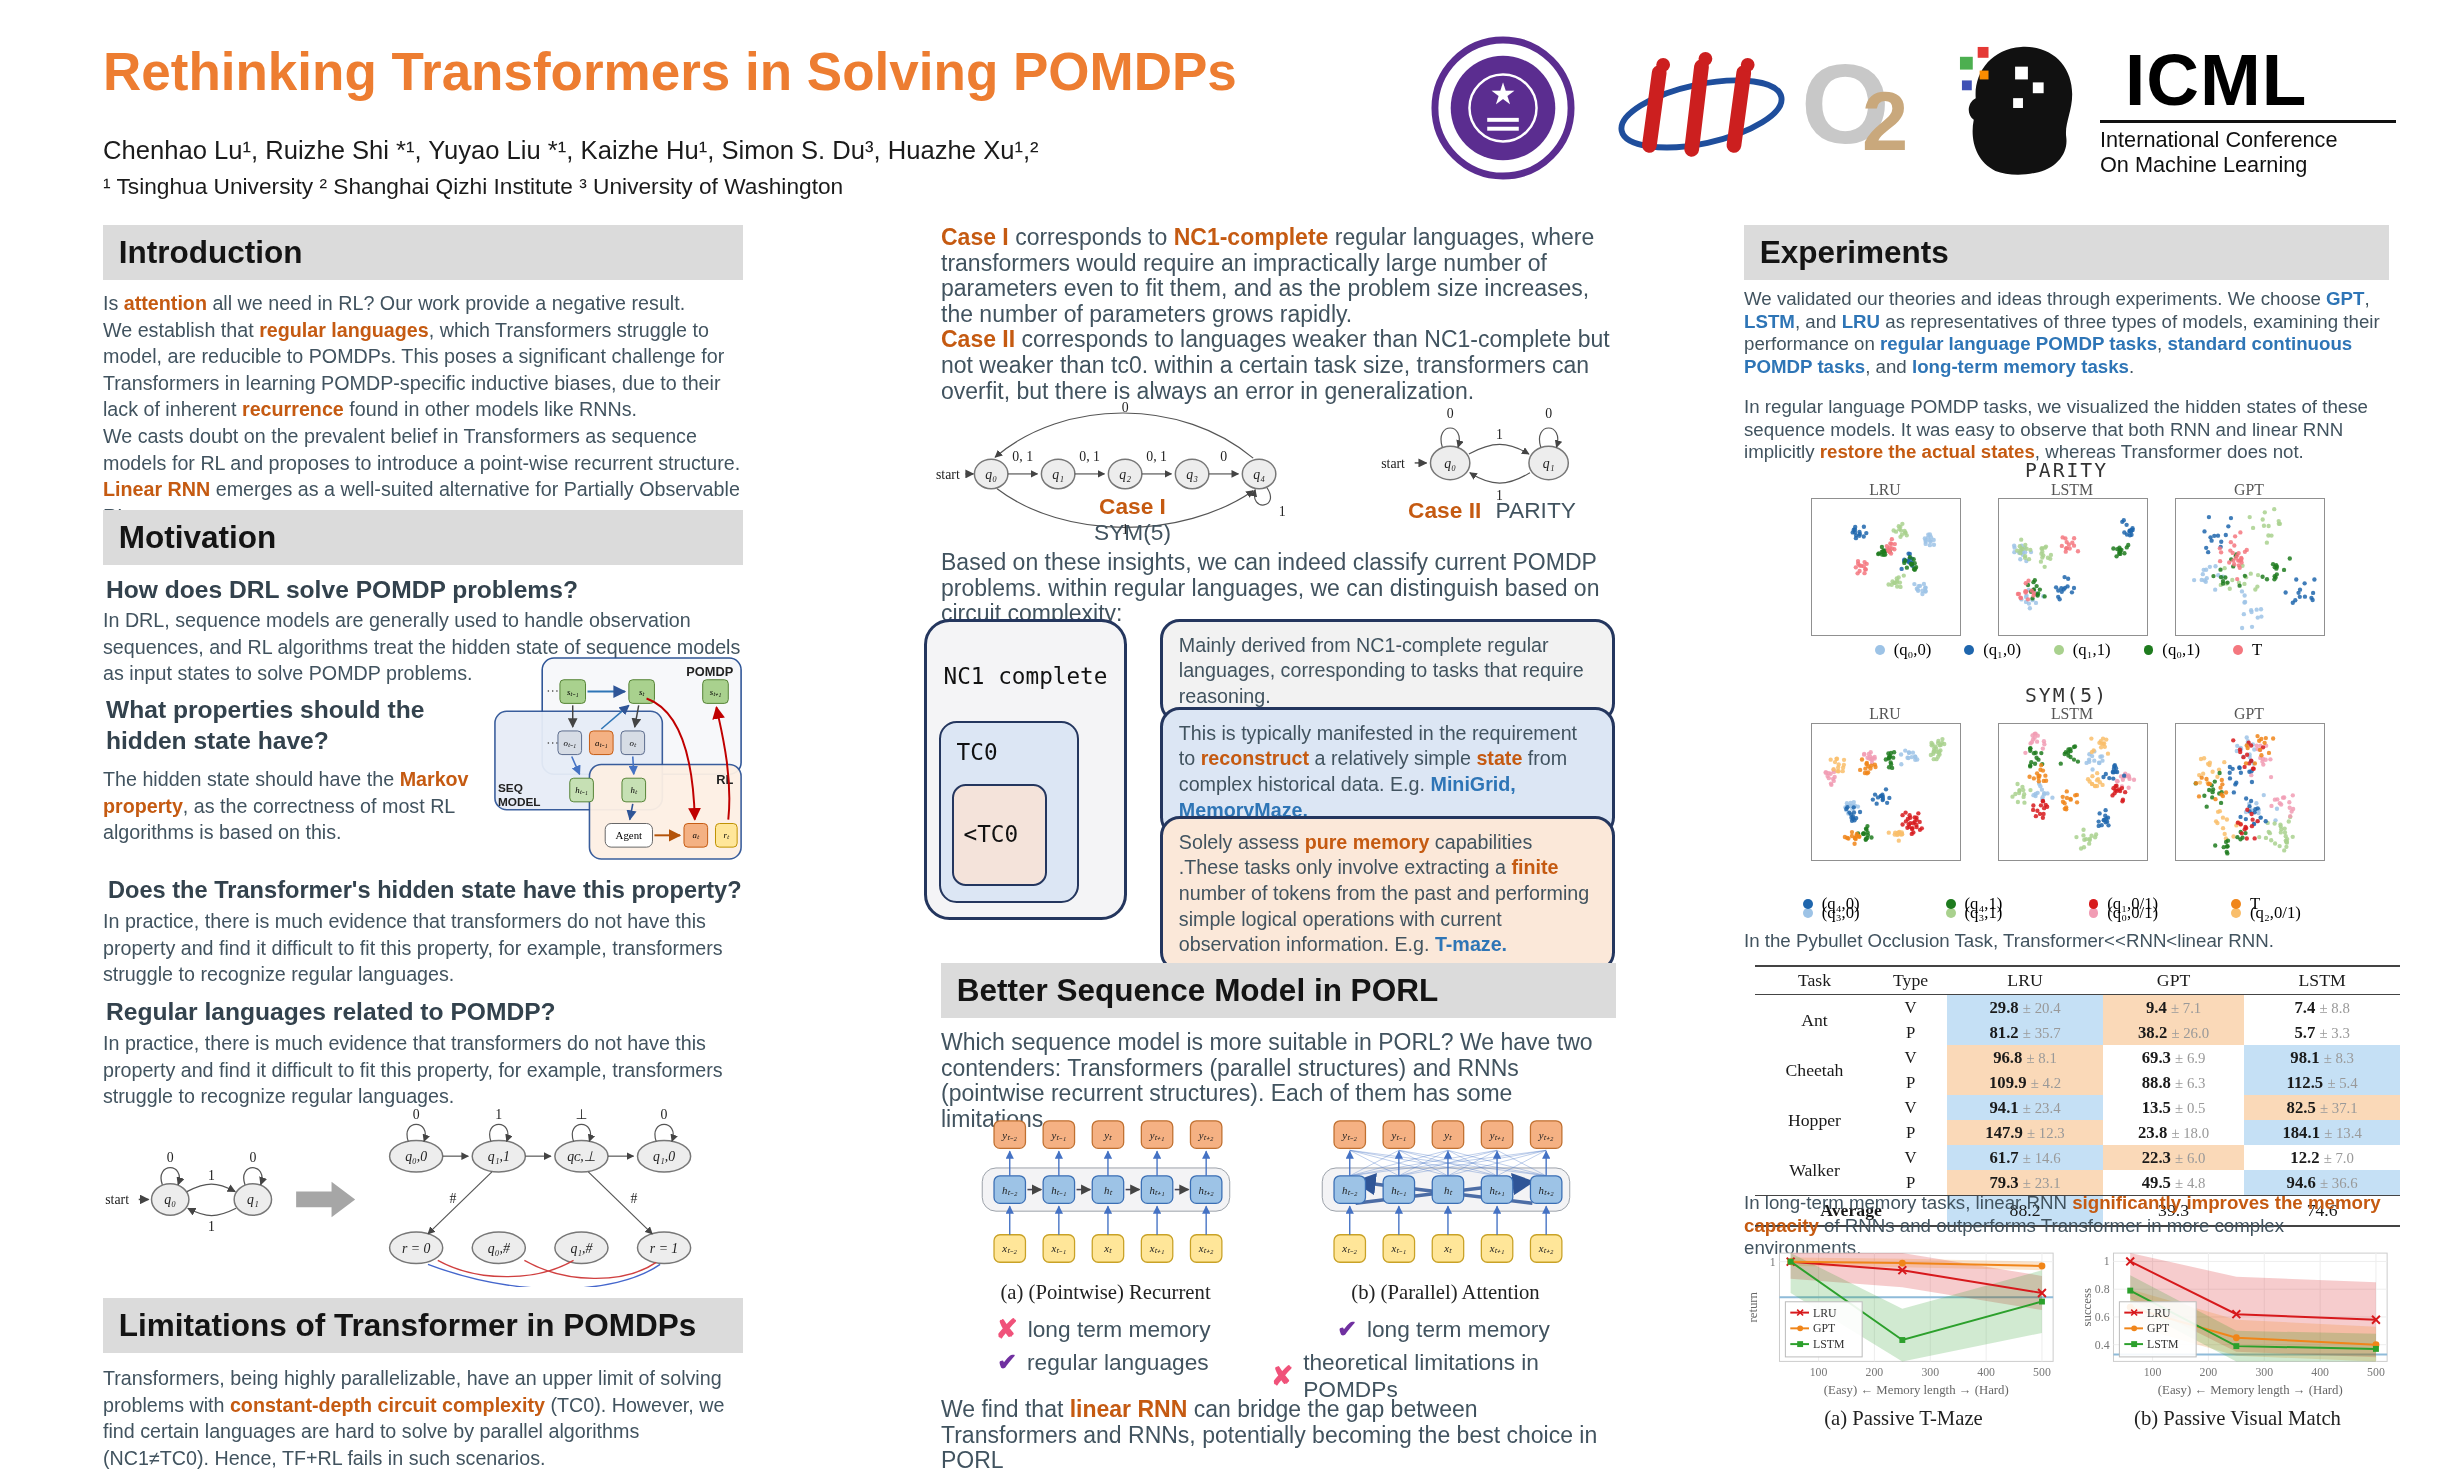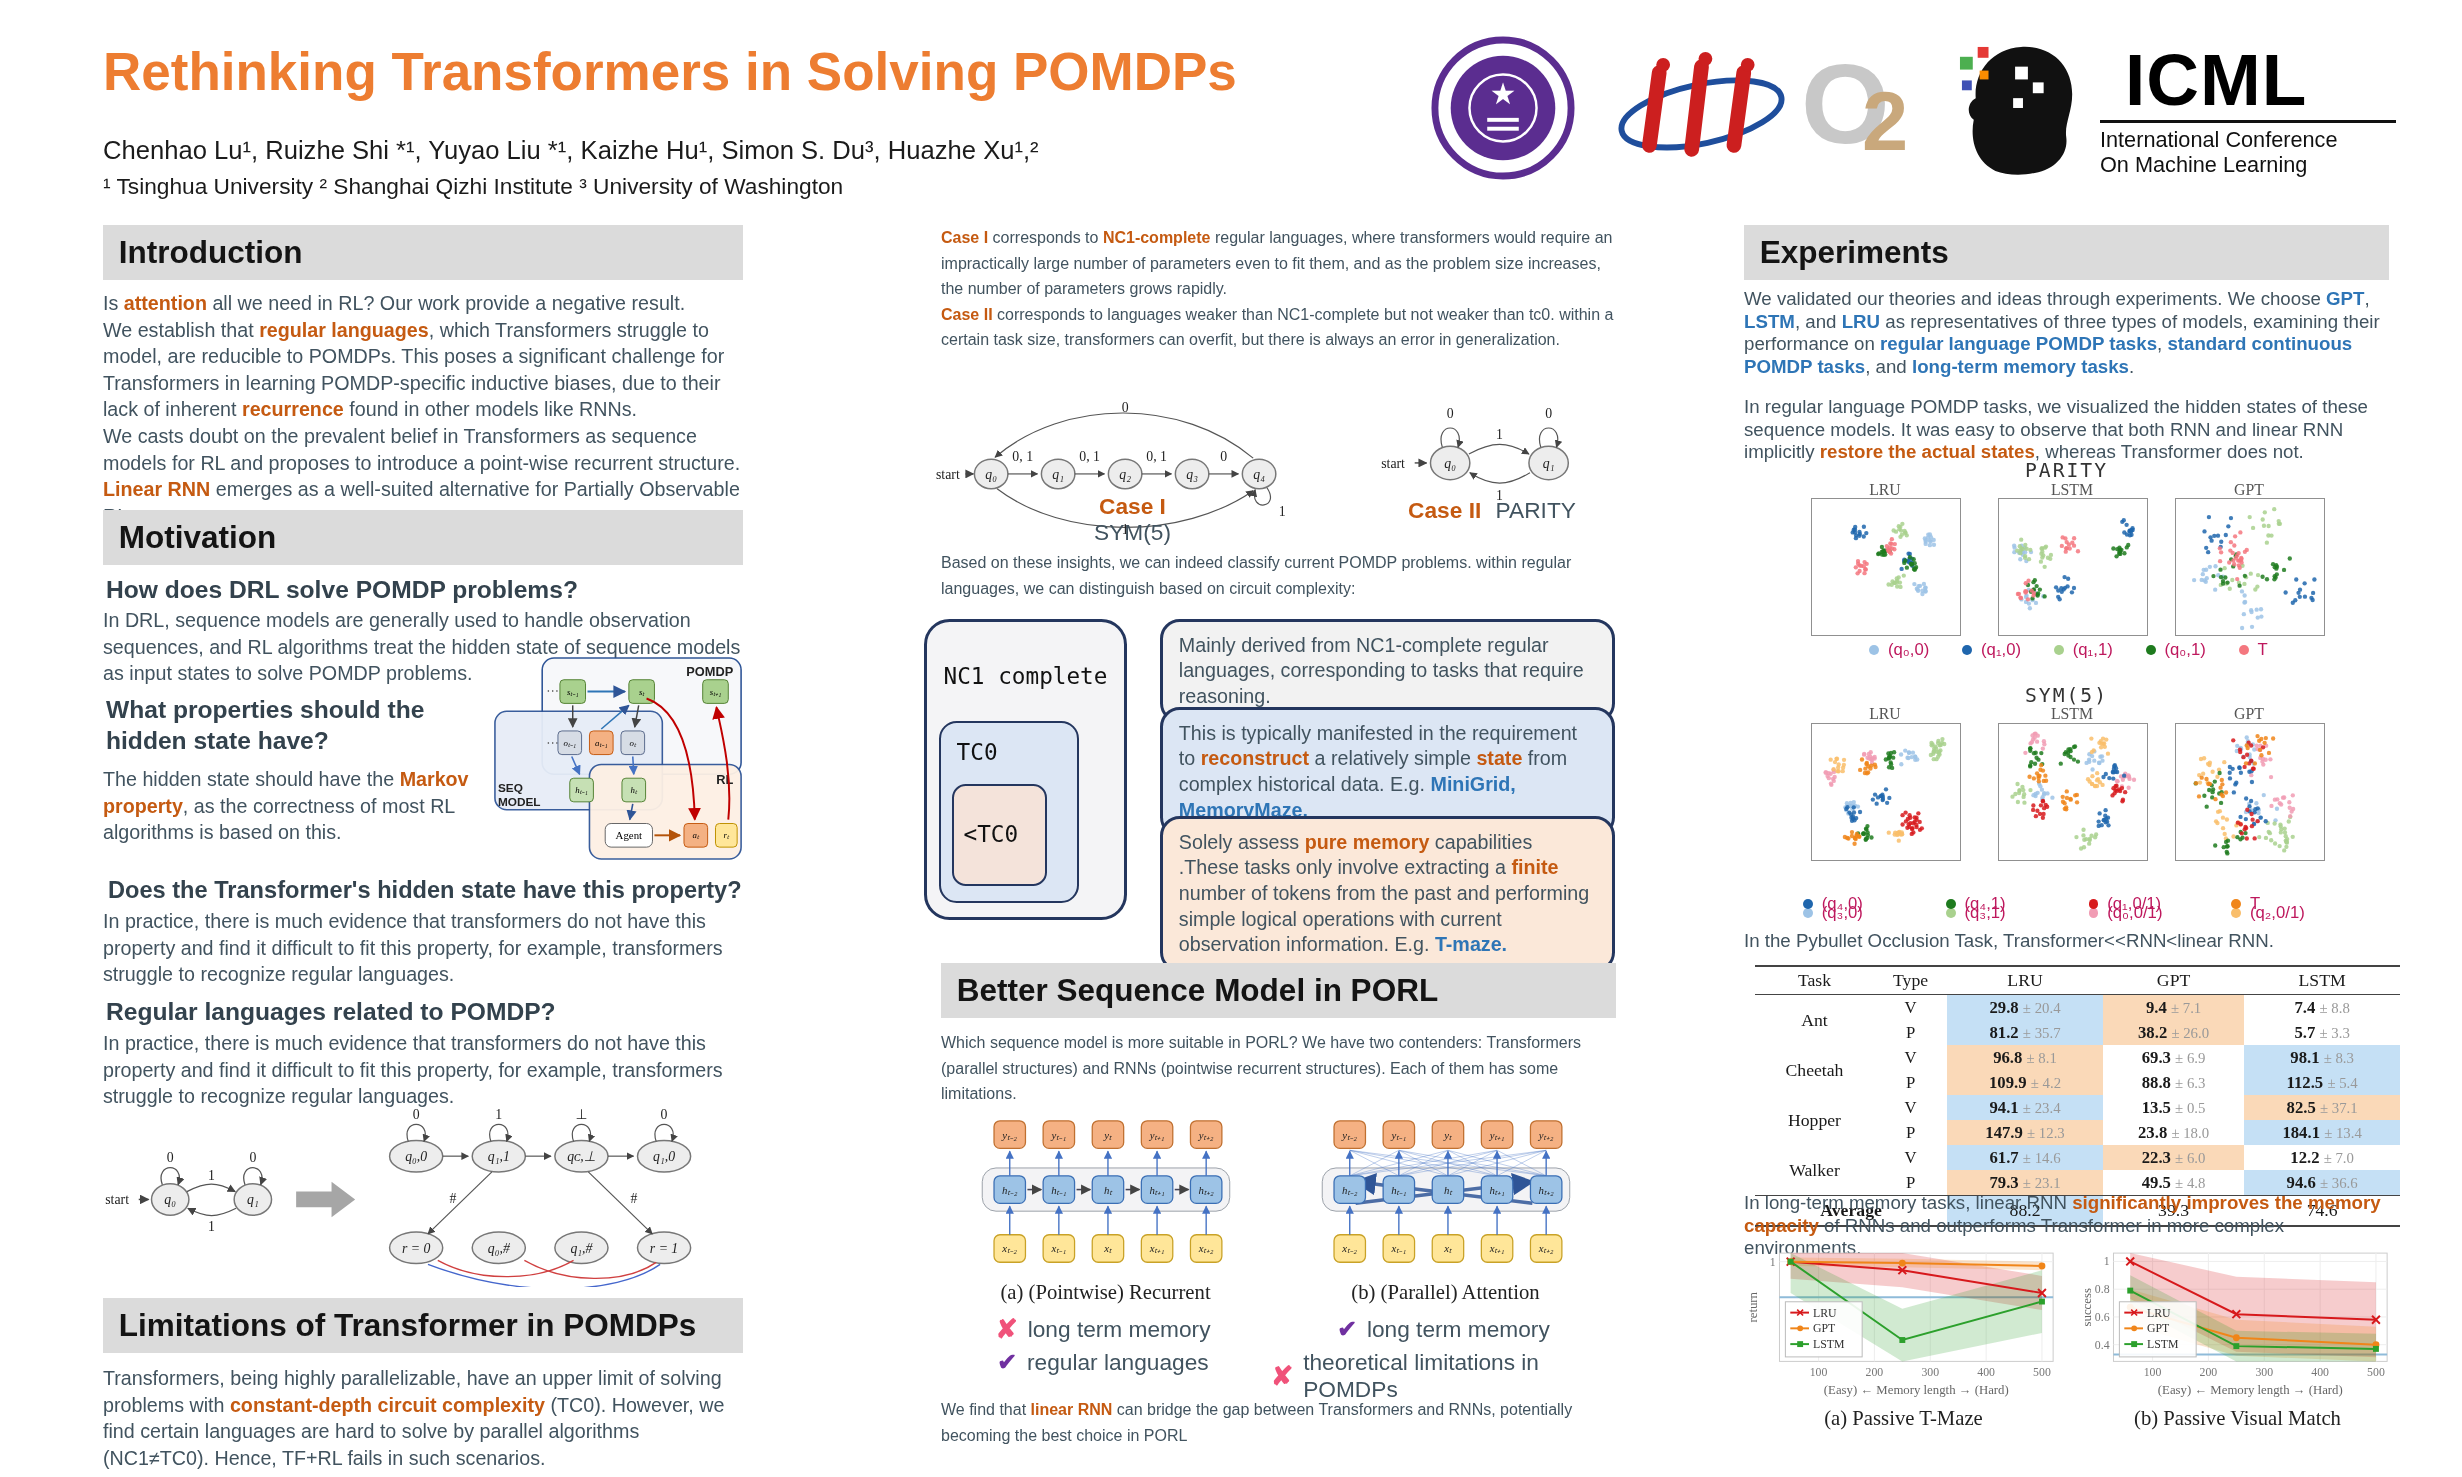--- a/index.html
+++ b/index.html
@@ -5,39 +5,39 @@
   html,body{margin:0;padding:0;background:#fff;}
   body{font-family:"Liberation Sans",sans-serif;color:#41535F;}
   .poster{position:relative;width:2463px;height:1478px;background:#fff;overflow:hidden;}
   .abs{position:absolute;}
   .main-title{font-size:53px;font-weight:700;color:#ED7D31;letter-spacing:0px;}
   .authors{font-size:25.6px;color:#1b1b1b;}
   .affil{font-size:22.7px;color:#1b1b1b;}
   .bar{background:#DBDBDB;color:#141414;font-weight:700;font-size:31.5px;padding:8.9px 15.8px;box-sizing:border-box;}
   .body-text{font-size:19.7px;line-height:26.6px;}
   .body-text-sm{font-size:18.7px;line-height:22.7px;}
-  .mid-text{font-size:16px;line-height:25.6px;}
+  .mid-text{font-size:23px;line-height:25.6px;}
   .seg-orange{color:#C55A11;font-weight:700;}
   .seg-blue{color:#2E75B6;font-weight:700;}
   .subhead{font-weight:700;color:#33424D;font-size:24.6px;line-height:30.5px;}
   .caption{font-family:"Liberation Serif",serif;font-size:20.7px;color:#222;text-align:center;}
   .case-cap{font-weight:700;color:#C55A11;font-size:22.7px;text-align:center;}
   .case-name{color:#41535F;font-size:22.7px;text-align:center;}
   .callout{border:3px solid #24365E;border-radius:19.7px;padding:10.8px 15.8px;font-size:19.7px;line-height:25.6px;box-sizing:border-box;}
   .co1{background:#F2F2F2;}
   .co2{background:#DCE6F4;}
   .co3{background:#FBE8D9;}
   .cx-outer{background:#F4F4F6;border:3px solid #24365E;border-radius:25.6px;box-sizing:border-box;}
   .cx-mid{position:absolute;left:11.8px;top:99px;width:140px;height:182px;background:#DCE6F4;border:2.5px solid #24365E;border-radius:17.7px;box-sizing:border-box;}
   .cx-inner{position:absolute;left:10.8px;top:61px;width:95px;height:102px;background:#F4E3DA;border:2px solid #24365E;border-radius:13.8px;box-sizing:border-box;}
   .cx-label{font-family:"DejaVu Sans Mono",monospace;color:#111;font-size:22.7px;}
   .sc-title{font-family:"Liberation Serif",serif;color:#555;font-size:15.8px;text-align:center;}
   .sc-panel{background:#fff;border:1px solid #909090;}
   .plot-title-mono{font-family:"DejaVu Sans Mono",monospace;font-size:19.7px;color:#333;text-align:center;letter-spacing:2px;}
-  .leg{display:flex;justify-content:center;gap:33px;font-family:Liberation Sans, sans-serif;font-size:16.7px;color:#be185d;align-items:center;}
+  .leg{display:flex;justify-content:center;gap:33px;font-family:Liberation Serif, serif;font-size:16.7px;color:#000000;align-items:center;}
   .leg .li{display:flex;align-items:center;}
   .leg .dot{width:9.9px;height:9.9px;border-radius:50%;display:inline-block;margin-right:8.9px;}
   .mark-row{display:flex;align-items:center;gap:9.9px;justify-content:center;font-size:22.7px;color:#41535F;margin-bottom:5.9px;}
   .mk-cross{color:#F0527A;font-weight:900;font-size:26.6px;line-height:1;}
   .mk-check{color:#7030A0;font-weight:900;font-size:23.6px;line-height:1;}
   table.results{border-collapse:collapse;font-family:"Liberation Serif",serif;font-size:16.7px;color:#1a1a1a;width:645px;border-top:2px solid #444;border-bottom:2px solid #444;}
   table.results th{font-weight:400;font-size:17.7px;padding:3px 3.9px;border-bottom:1.5px solid #444;}
   table.results td{padding:2.5px 5.9px;text-align:center;}
   table.results td.task{font-size:17.7px;}
   table.results td.num b{font-weight:700;}

